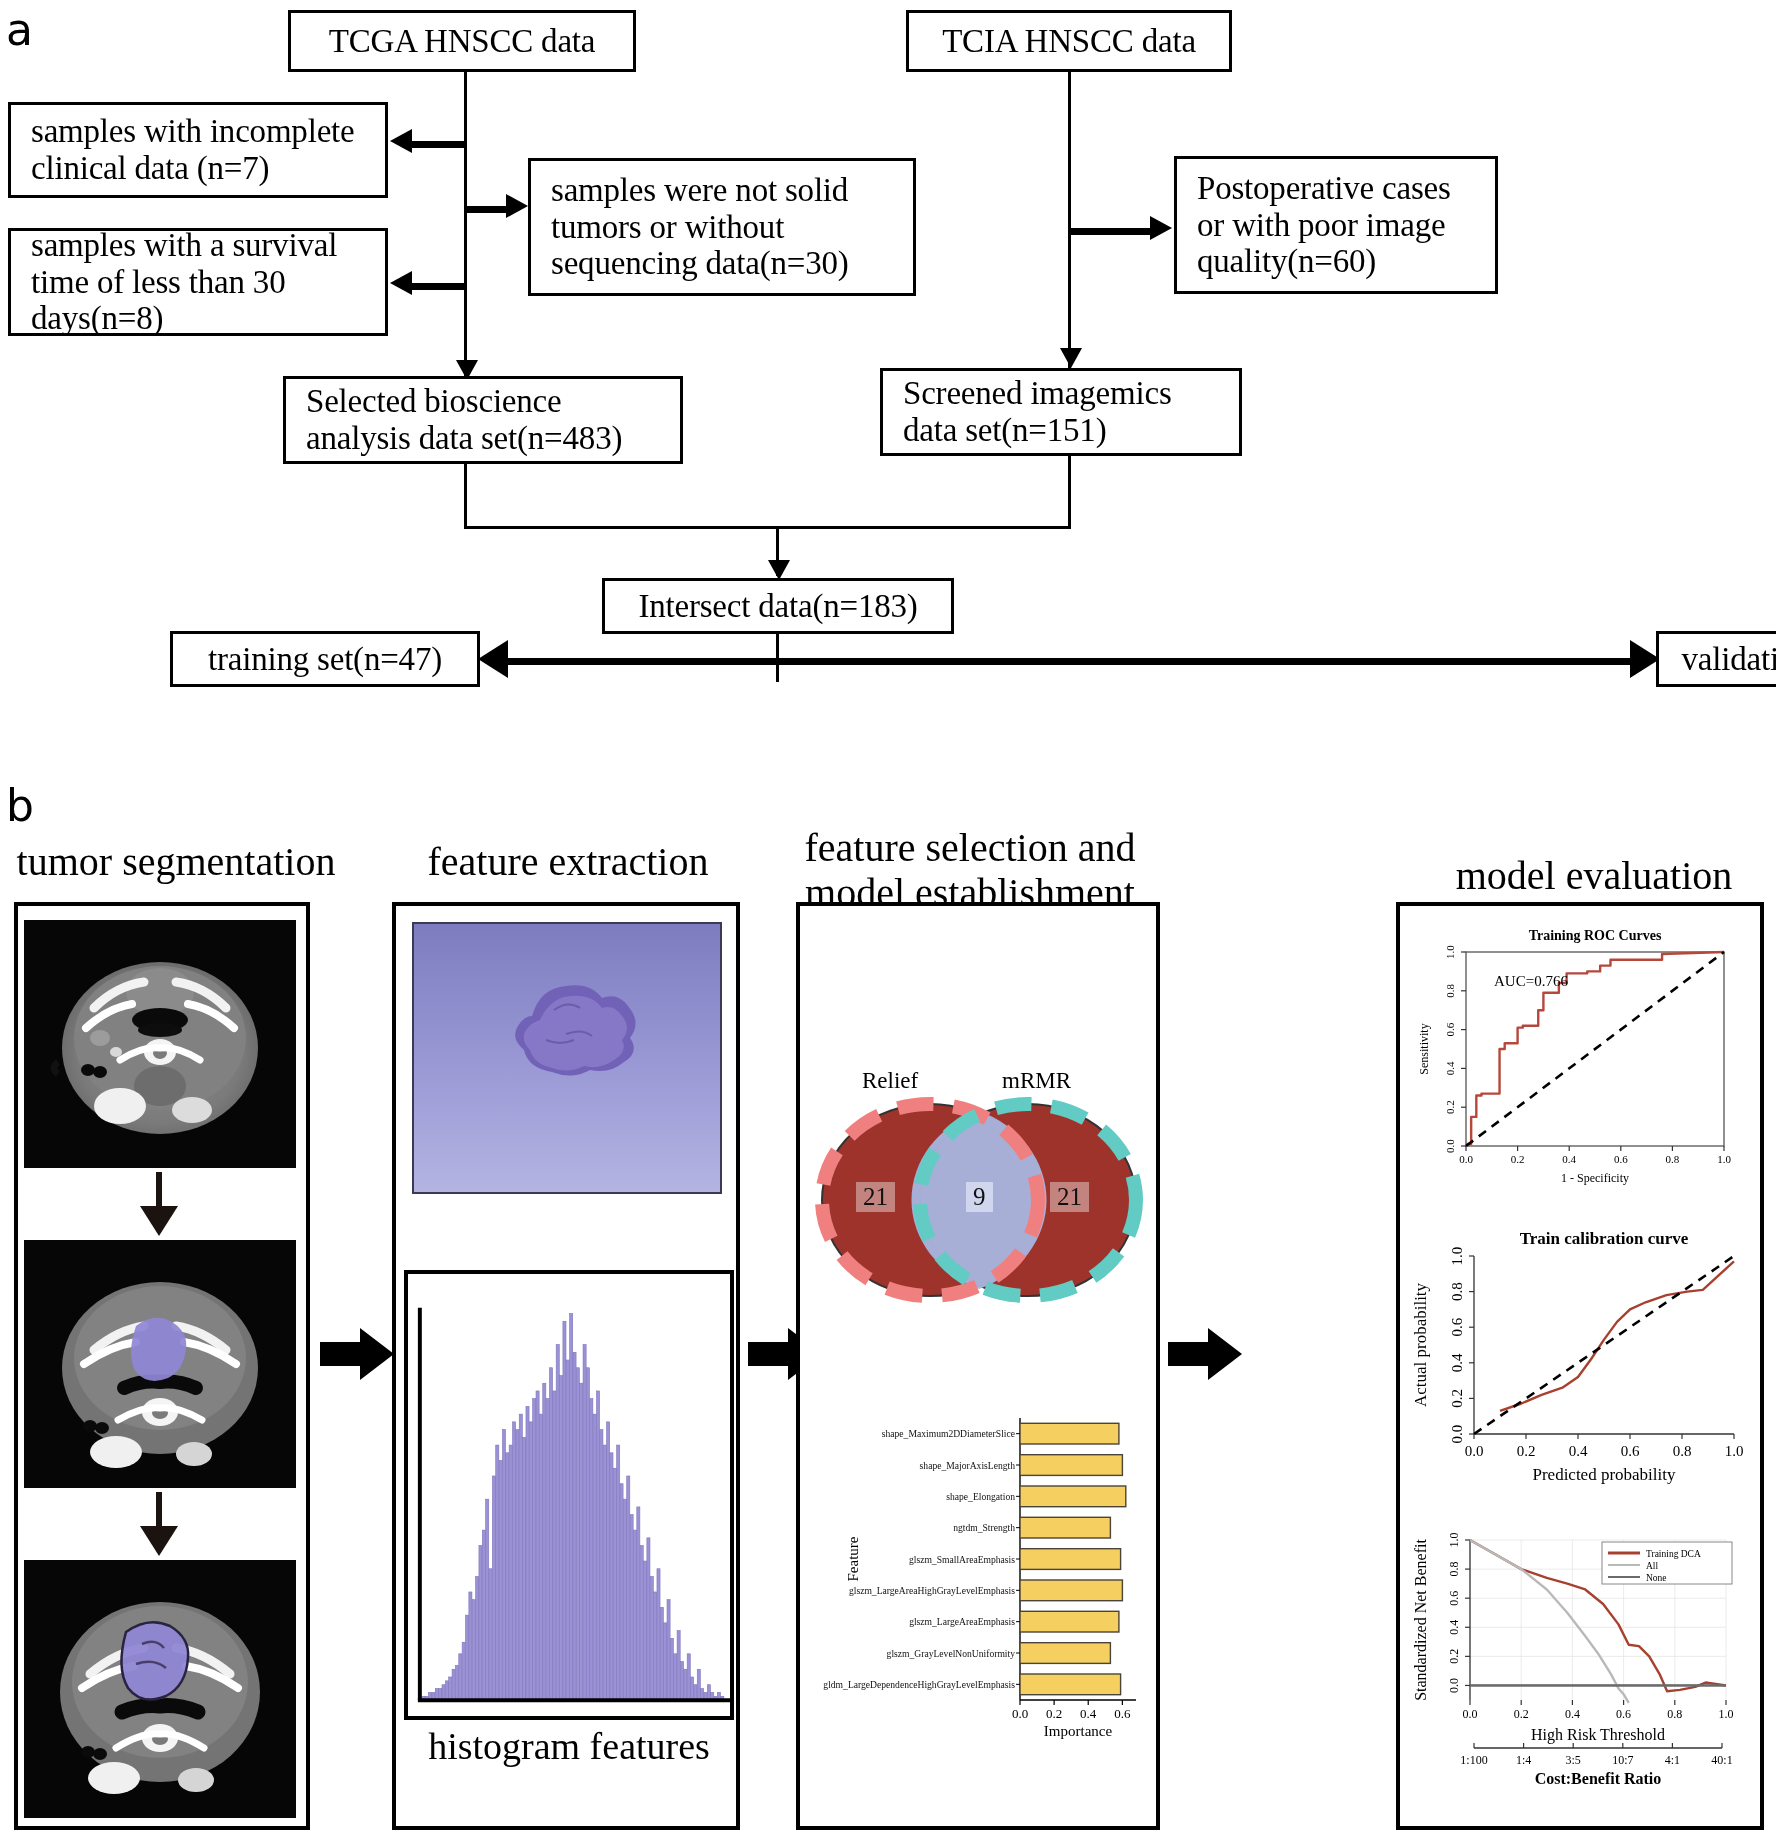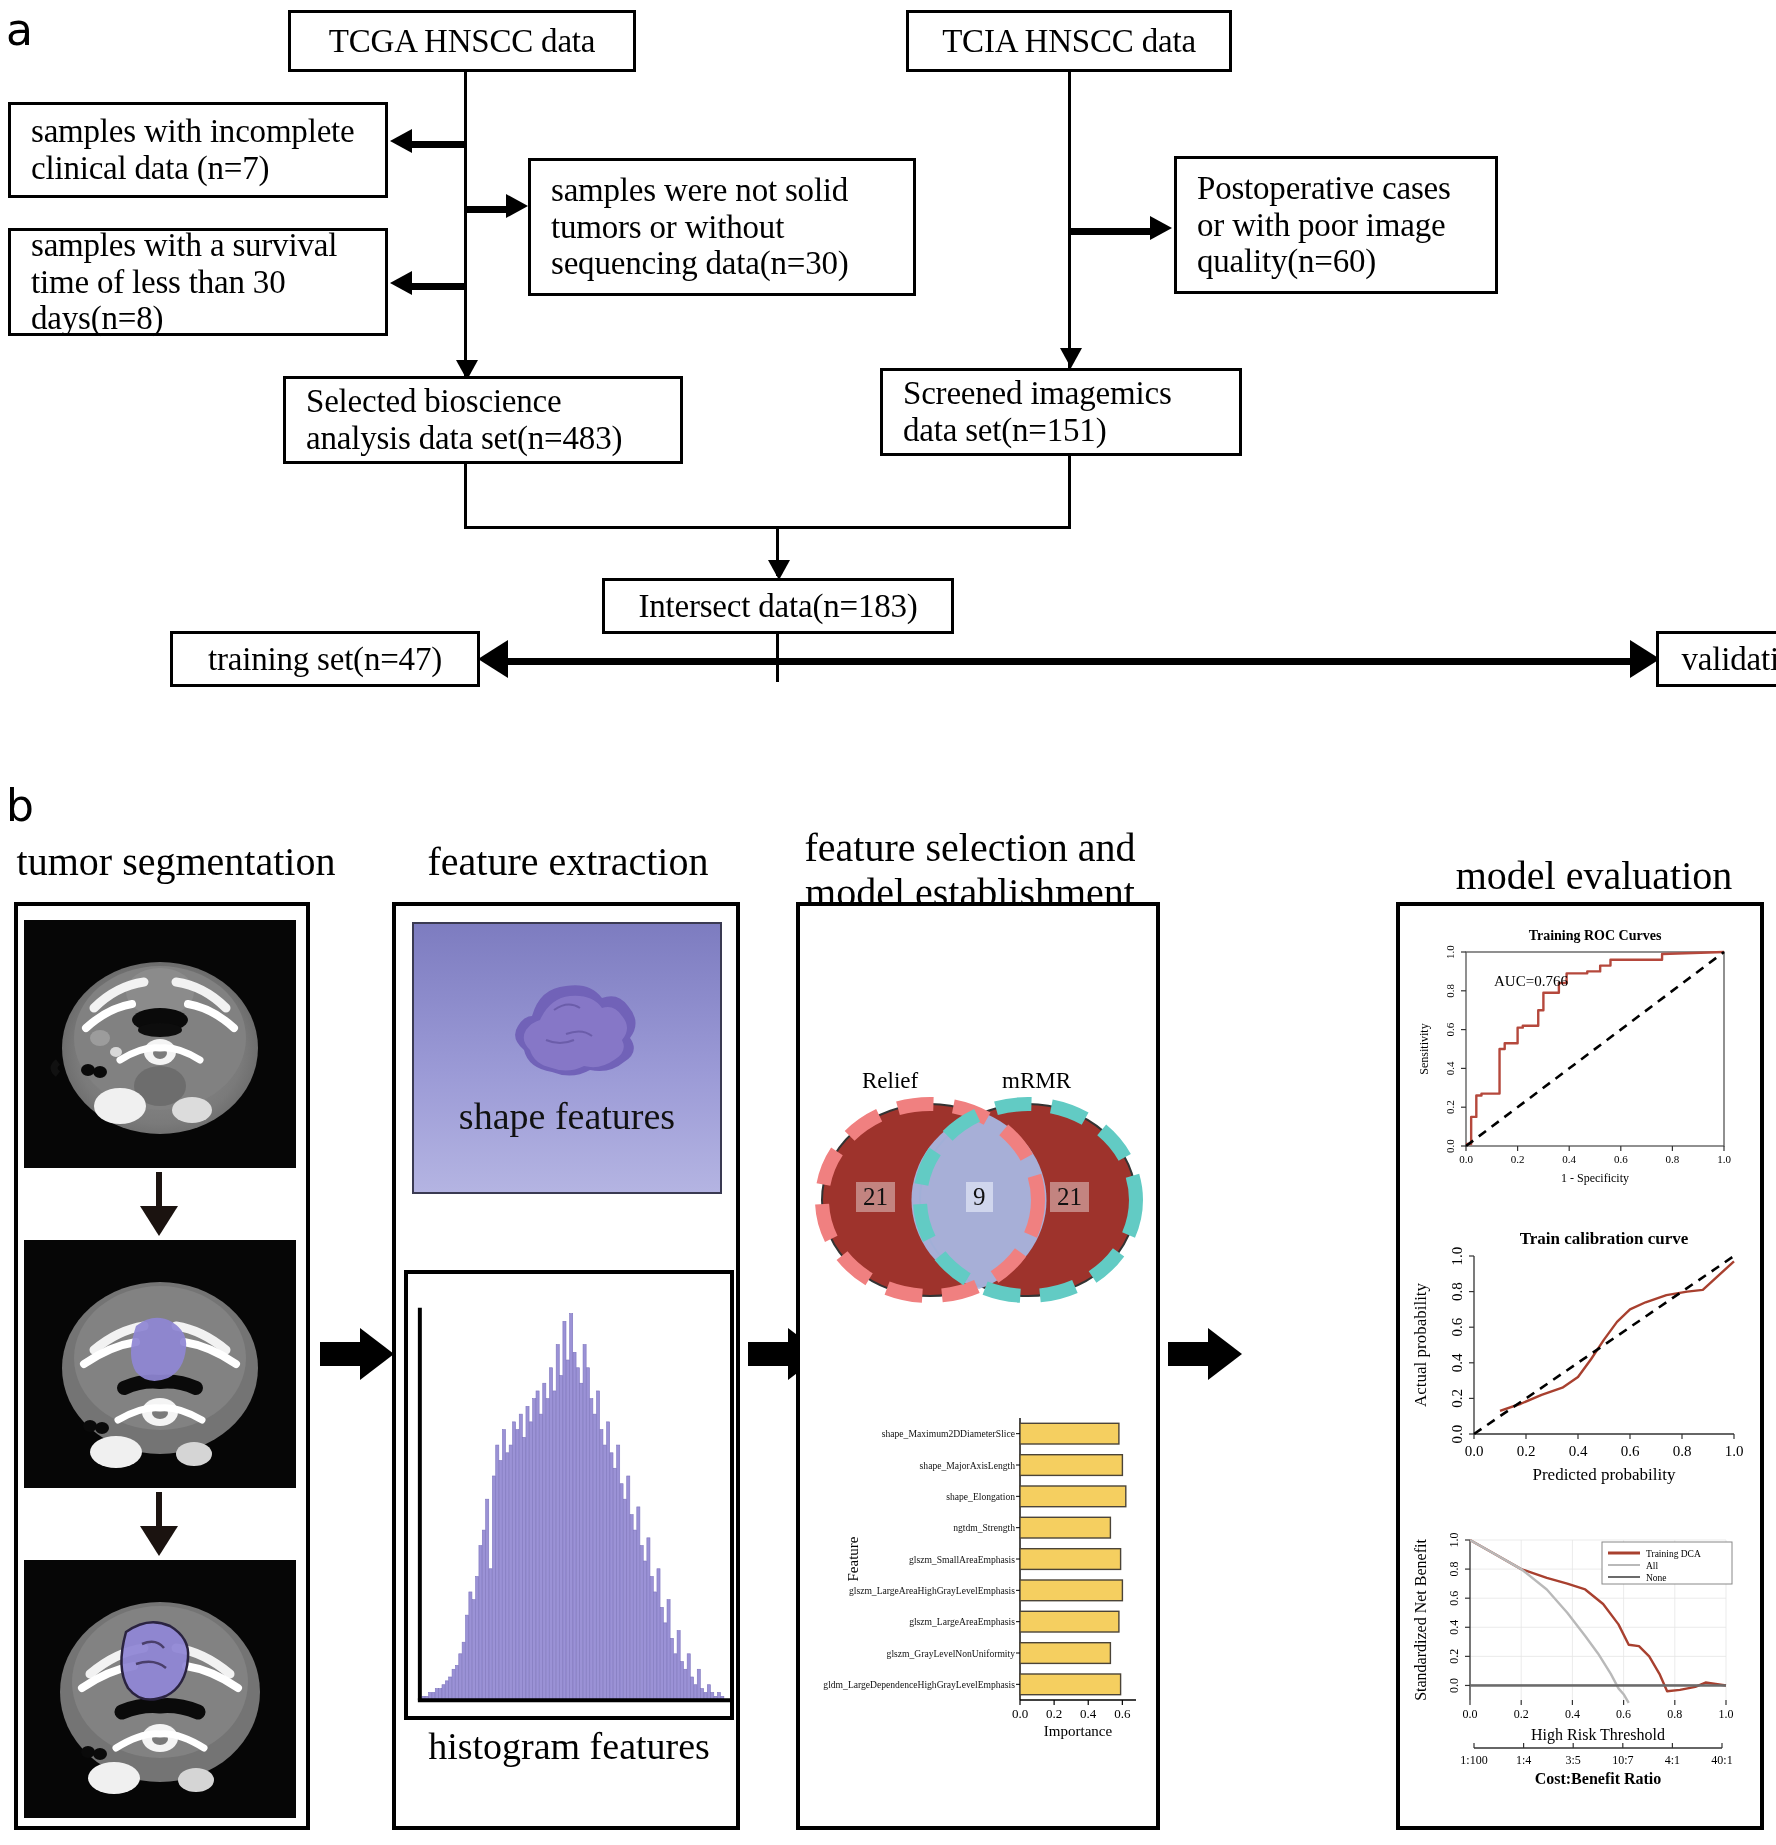--- a/index.html
+++ b/index.html
@@ -254,21 +254,20 @@
 </div>
 
 <div class="bpanel" style="left:392px; top:902px; width:348px; height:928px;"></div>
 
 <div class="shapebox" style="left:412px; top:922px; width:310px; height:272px;">
   <svg viewBox="0 0 310 272" width="310" height="272" preserveAspectRatio="none" style="position:absolute;left:0;top:0;">
     <path d="M118 92 q8 -28 34 -30 q24 -4 36 12 q16 -6 26 8 q14 16 2 32 q10 14 -6 24 q-14 12 -34 8 q-18 10 -38 2 q-24 -4 -28 -22 q-14 -12 -6 -24 q6 -10 14 -10 z" fill="#7162b8"></path>
     <path d="M126 96 q10 -22 30 -24 q22 -2 32 12 q12 -4 20 8 q10 12 0 24 q6 12 -8 20 q-14 10 -30 6 q-16 8 -32 2 q-18 -4 -22 -18 q-10 -10 -4 -20 q6 -8 14 -10 z" fill="#8a7bc9" opacity="0.85"></path>
     <path d="M140 86 q14 -10 26 -2 M152 110 q16 -6 26 2 M132 116 q14 6 28 0" stroke="#5a4d96" stroke-width="2" fill="none" opacity="0.6"></path>
   </svg>
-  <div class="shape-label" style="top:170px;">shape features</div>
 </div>
 
 <div class="histbox" style="left:404px; top:1270px; width:330px; height:450px;">
   <svg id="hist-svg" viewBox="0 0 330 450" width="326" height="446" preserveAspectRatio="none" style="position:absolute;left:0;top:0;">
       <rect x="14.00" y="426.10" width="3.13" height="3.90" fill="#9b92d6" stroke="#7d74bd" stroke-width="0.6"></rect>
       <rect x="17.40" y="426.10" width="3.13" height="3.90" fill="#9b92d6" stroke="#7d74bd" stroke-width="0.6"></rect>
       <rect x="20.80" y="422.20" width="3.13" height="7.80" fill="#9b92d6" stroke="#7d74bd" stroke-width="0.6"></rect>
       <rect x="24.20" y="422.20" width="3.13" height="7.80" fill="#9b92d6" stroke="#7d74bd" stroke-width="0.6"></rect>
       <rect x="27.60" y="418.30" width="3.13" height="11.70" fill="#9b92d6" stroke="#7d74bd" stroke-width="0.6"></rect>
       <rect x="31.00" y="418.30" width="3.13" height="11.70" fill="#9b92d6" stroke="#7d74bd" stroke-width="0.6"></rect>

